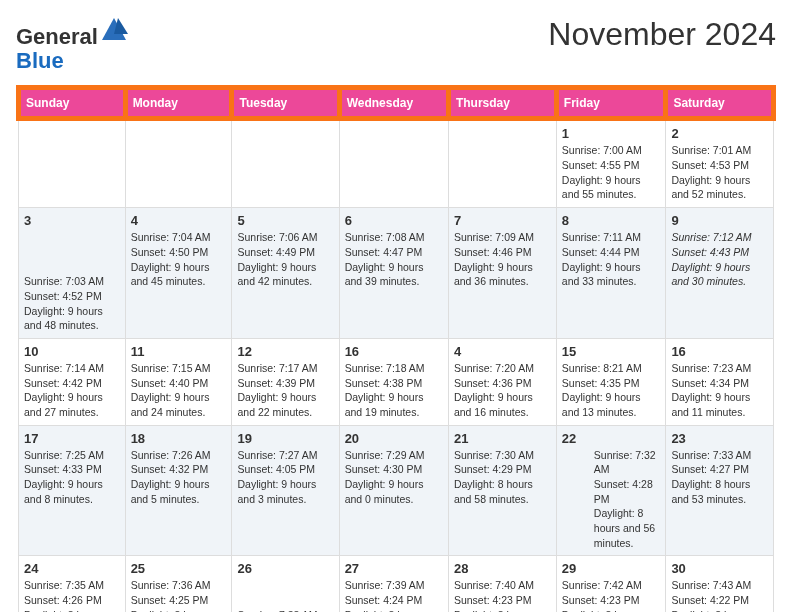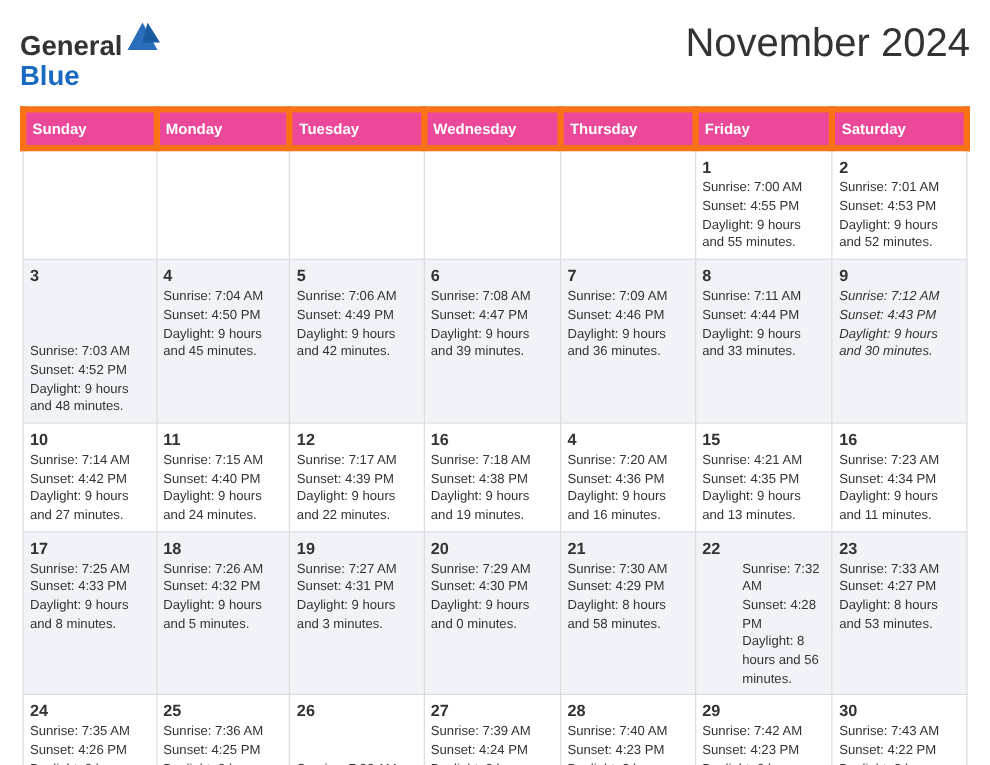--- a/index.html
+++ b/index.html
@@ -209,21 +209,21 @@
 Daylight: 9 hours and 19 minutes.</div>
         </td>
         <td>
           <div class="day-number">4</div>
           <div class="day-info" style="white-space: pre-line;">Sunrise: 7:20 AM
 Sunset: 4:36 PM
 Daylight: 9 hours and 16 minutes.</div>
         </td>
         <td>
           <div class="day-number">15</div>
-          <div class="day-info" style="white-space: pre-line;">Sunrise: 4:21 AM
+          <div class="day-info" style="white-space: pre-line;">Sunrise: 8:21 AM
 Sunset: 4:35 PM
 Daylight: 9 hours and 13 minutes.</div>
         </td>
         <td>
           <div class="day-number">16</div>
           <div class="day-info" style="white-space: pre-line;">Sunrise: 7:23 AM
 Sunset: 4:34 PM
 Daylight: 9 hours and 11 minutes.</div>
         </td>
       </tr>
@@ -236,21 +236,21 @@
         </td>
         <td>
           <div class="day-number">18</div>
           <div class="day-info" style="white-space: pre-line;">Sunrise: 7:26 AM
 Sunset: 4:32 PM
 Daylight: 9 hours and 5 minutes.</div>
         </td>
         <td>
           <div class="day-number">19</div>
           <div class="day-info" style="white-space: pre-line;">Sunrise: 7:27 AM
-Sunset: 4:31 PM
+Sunset: 4:05 PM
 Daylight: 9 hours and 3 minutes.</div>
         </td>
         <td>
           <div class="day-number">20</div>
           <div class="day-info" style="white-space: pre-line;">Sunrise: 7:29 AM
 Sunset: 4:30 PM
 Daylight: 9 hours and 0 minutes.</div>
         </td>
         <td>
           <div class="day-number">21</div>

